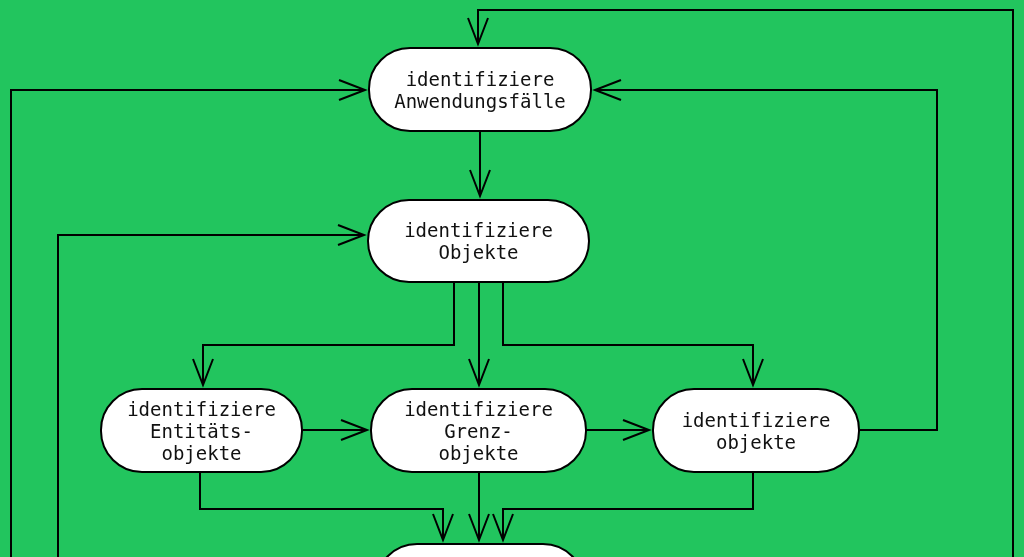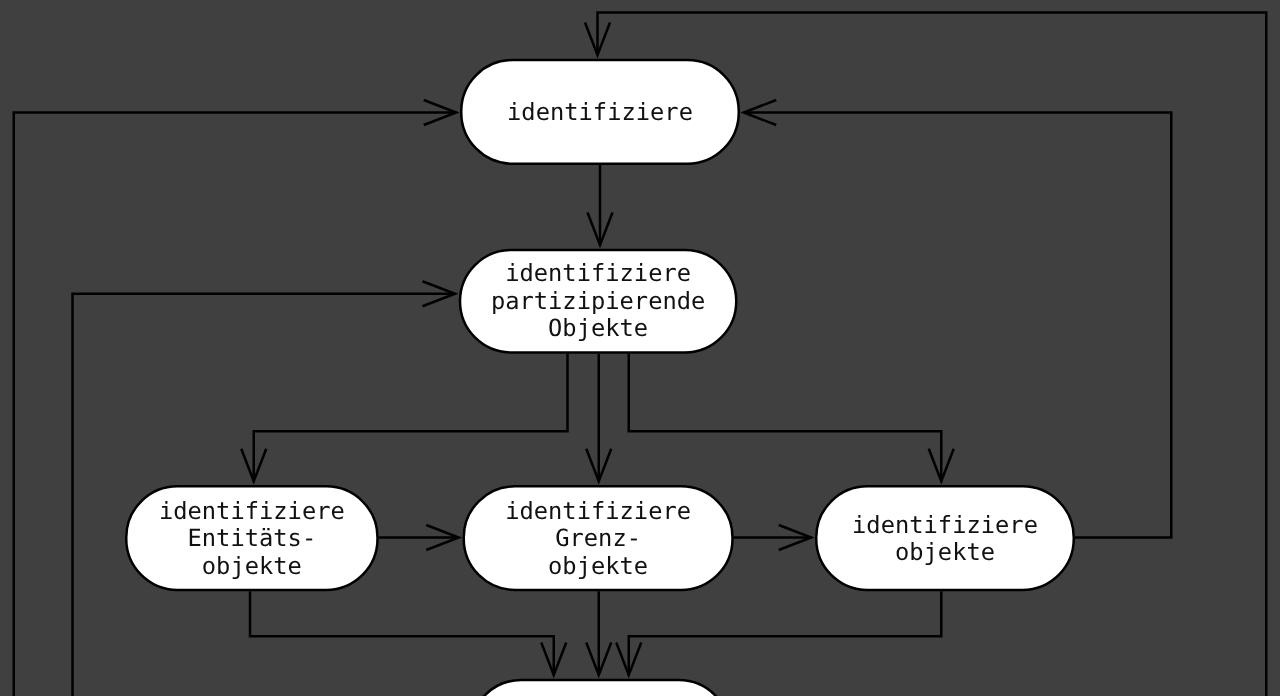--- a/index.html
+++ b/index.html
@@ -4,21 +4,21 @@
 <style>
   html, body {
     margin: 0;
     padding: 0;
     background: #ffffff;
   }
   #canvas {
     position: relative;
     width: 1024px;
     height: 557px;
-    background: #404040;
+    background: #22c55e;
     overflow: hidden;
     font-family: "DejaVu Sans Mono", "Liberation Mono", monospace;
   }
   #wires {
     position: absolute;
     left: 0;
     top: 0;
     z-index: 1;
   }
   .node {
@@ -78,25 +78,25 @@
       <polyline points="860,430 937,430 937,90 595,90" marker-end="url(#arrowOpen)"></polyline>
 
       <polyline points="200,473 200,509 443,509 443,540" marker-end="url(#arrowOpen)"></polyline>
       <polyline points="479,473 479,540" marker-end="url(#arrowOpen)"></polyline>
       <polyline points="753,473 753,509 503,509 503,540" marker-end="url(#arrowOpen)"></polyline>
     </g>
   </svg>
 
   <div class="node" id="node-anwendungsfaelle">
     <div class="tl">identifiziere</div>
+    <div class="tl">Anwendungsfälle</div>
   </div>
 
   <div class="node" id="node-partizipierende">
     <div class="tl">identifiziere</div>
-    <div class="tl">partizipierende</div>
     <div class="tl">Objekte</div>
   </div>
 
   <div class="node" id="node-entitaets">
     <div class="tl">identifiziere</div>
     <div class="tl">Entitäts-</div>
     <div class="tl">objekte</div>
   </div>
 
   <div class="node" id="node-grenz">

